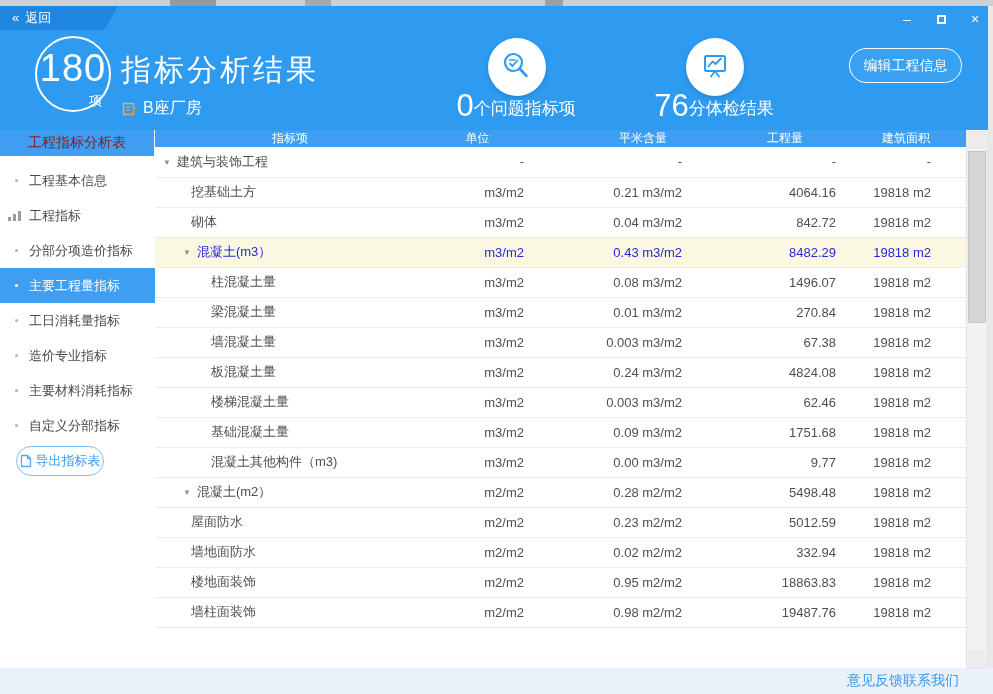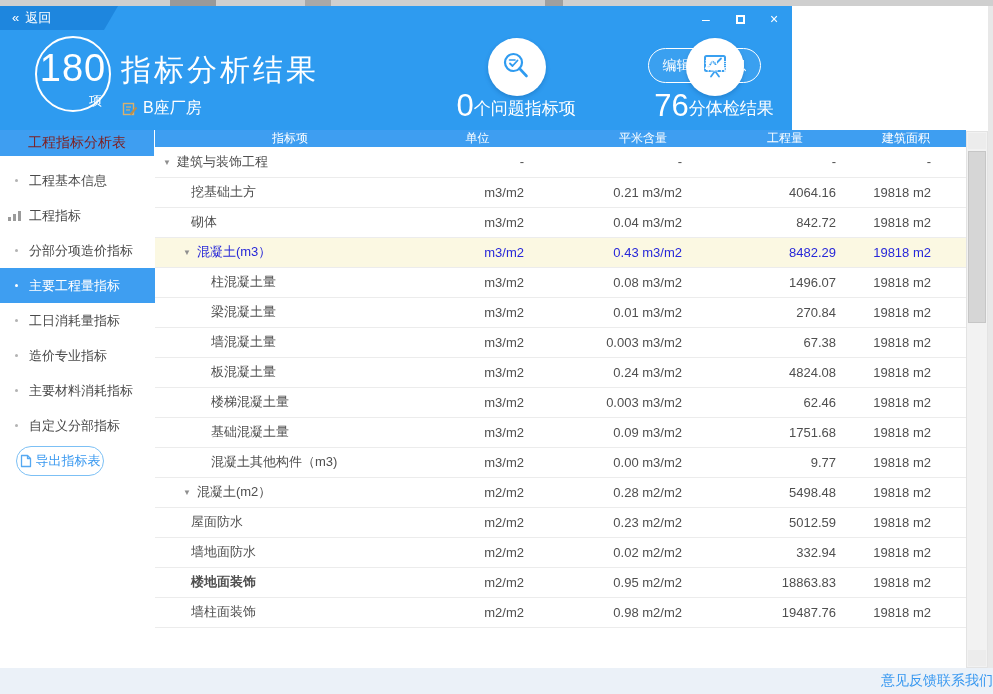--- a/index.html
+++ b/index.html
@@ -5,21 +5,21 @@
   * { margin:0; padding:0; box-sizing:border-box; }
   html,body { width:993px; height:694px; }
   body { font-family:"Liberation Sans","DejaVu Sans",sans-serif; position:relative; overflow:hidden; background:#fff; }
   .stage { position:absolute; inset:0; width:993px; height:694px; }
 
   
   .top-strip { position:absolute; left:0; top:0; width:993px; height:6px; background:#cfcfcf; }
   .strip-seg { position:absolute; top:0; height:6px; background:#9a9a9a; }
 
   
-  .header { position:absolute; left:0; top:6px; width:792px; height:124px; background:#2e9bf0; }
+  .header { position:absolute; left:0; top:6px; width:993px; height:124px; background:#2e9bf0; }
   .back-btn { position:absolute; left:0; top:0; width:118px; height:24px; background:#1e86de;
     clip-path:polygon(0 0,100% 0,calc(100% - 14px) 100%,0 100%);
     color:#fff; font-size:13px; line-height:24px; padding-left:12px; cursor:pointer; }
   .back-btn .chev { margin-right:6px; font-size:13px; }
   .win-controls { position:absolute; right:8px; top:4px; display:flex; gap:14px; align-items:center; color:#fff; }
   .win-btn { width:20px; height:18px; display:flex; align-items:center; justify-content:center; font-size:14px; cursor:pointer; }
   .maxi-box { display:inline-block; width:9px; height:9px; border:2px solid #fff; }
 
   .badge-circle { position:absolute; left:35px; top:30px; width:76px; height:76px; border:2px solid #fff; border-radius:50%; color:#fff; }
   .badge-count { position:absolute; left:0; right:0; top:9px; text-align:center; font-size:38px; letter-spacing:1px; }
@@ -72,21 +72,21 @@
   .tri { font-size:8px; color:#8f8f8f; margin-right:6px; display:inline-block; transform:translateY(-1px); }
 
   
   .scrollbar { position:absolute; left:966px; top:131px; width:22px; height:537px; background:#f2f2f2; border:1px solid #e3e3e3; }
   .scroll-btn-top { position:absolute; left:1px; top:1px; width:18px; height:16px; background:#ececec; }
   .scroll-thumb { position:absolute; left:1px; top:19px; width:18px; height:172px; background:#d6d6d6; border:1px solid #c6c6c6; }
   .scroll-btn-bottom { position:absolute; left:1px; bottom:1px; width:18px; height:16px; background:#ececec; }
   .right-edge { position:absolute; left:988px; top:6px; width:5px; height:688px; background:#e8e8e8; }
 
   
-  .footer { position:absolute; left:0; top:668px; width:993px; height:26px; background:#ebf1f8; display:flex; align-items:center; justify-content:flex-end; }
+  .footer { position:absolute; left:0; top:668px; width:993px; height:26px; background:#ebf1f8; display:flex; align-items:center; justify-content:flex-end; padding-right:34px; }
   .footer a { color:#3898f0; font-size:14px; text-decoration:none; cursor:pointer; }
 </style>
 </head>
 <body>
 
 <div class="stage">
 
   <div class="top-strip">
     <div class="strip-seg" style="left:170px;width:46px;background:#999;"></div>
     <div class="strip-seg" style="left:305px;width:26px;background:#a8a8a8;"></div>
@@ -315,21 +315,21 @@
             <td>19818 m2</td>
           </tr>
           <tr>
             <td style="padding-left: 36px;"><span>墙地面防水</span></td>
             <td>m2/m2</td>
             <td>0.02 m2/m2</td>
             <td>332.94</td>
             <td>19818 m2</td>
           </tr>
           <tr>
-            <td style="padding-left: 36px; font-weight: bold;"><span>楼地面装饰</span></td>
+            <td style="padding-left: 36px;"><span>楼地面装饰</span></td>
             <td>m2/m2</td>
             <td>0.95 m2/m2</td>
             <td>18863.83</td>
             <td>19818 m2</td>
           </tr>
           <tr>
             <td style="padding-left: 36px;"><span>墙柱面装饰</span></td>
             <td>m2/m2</td>
             <td>0.98 m2/m2</td>
             <td>19487.76</td>

